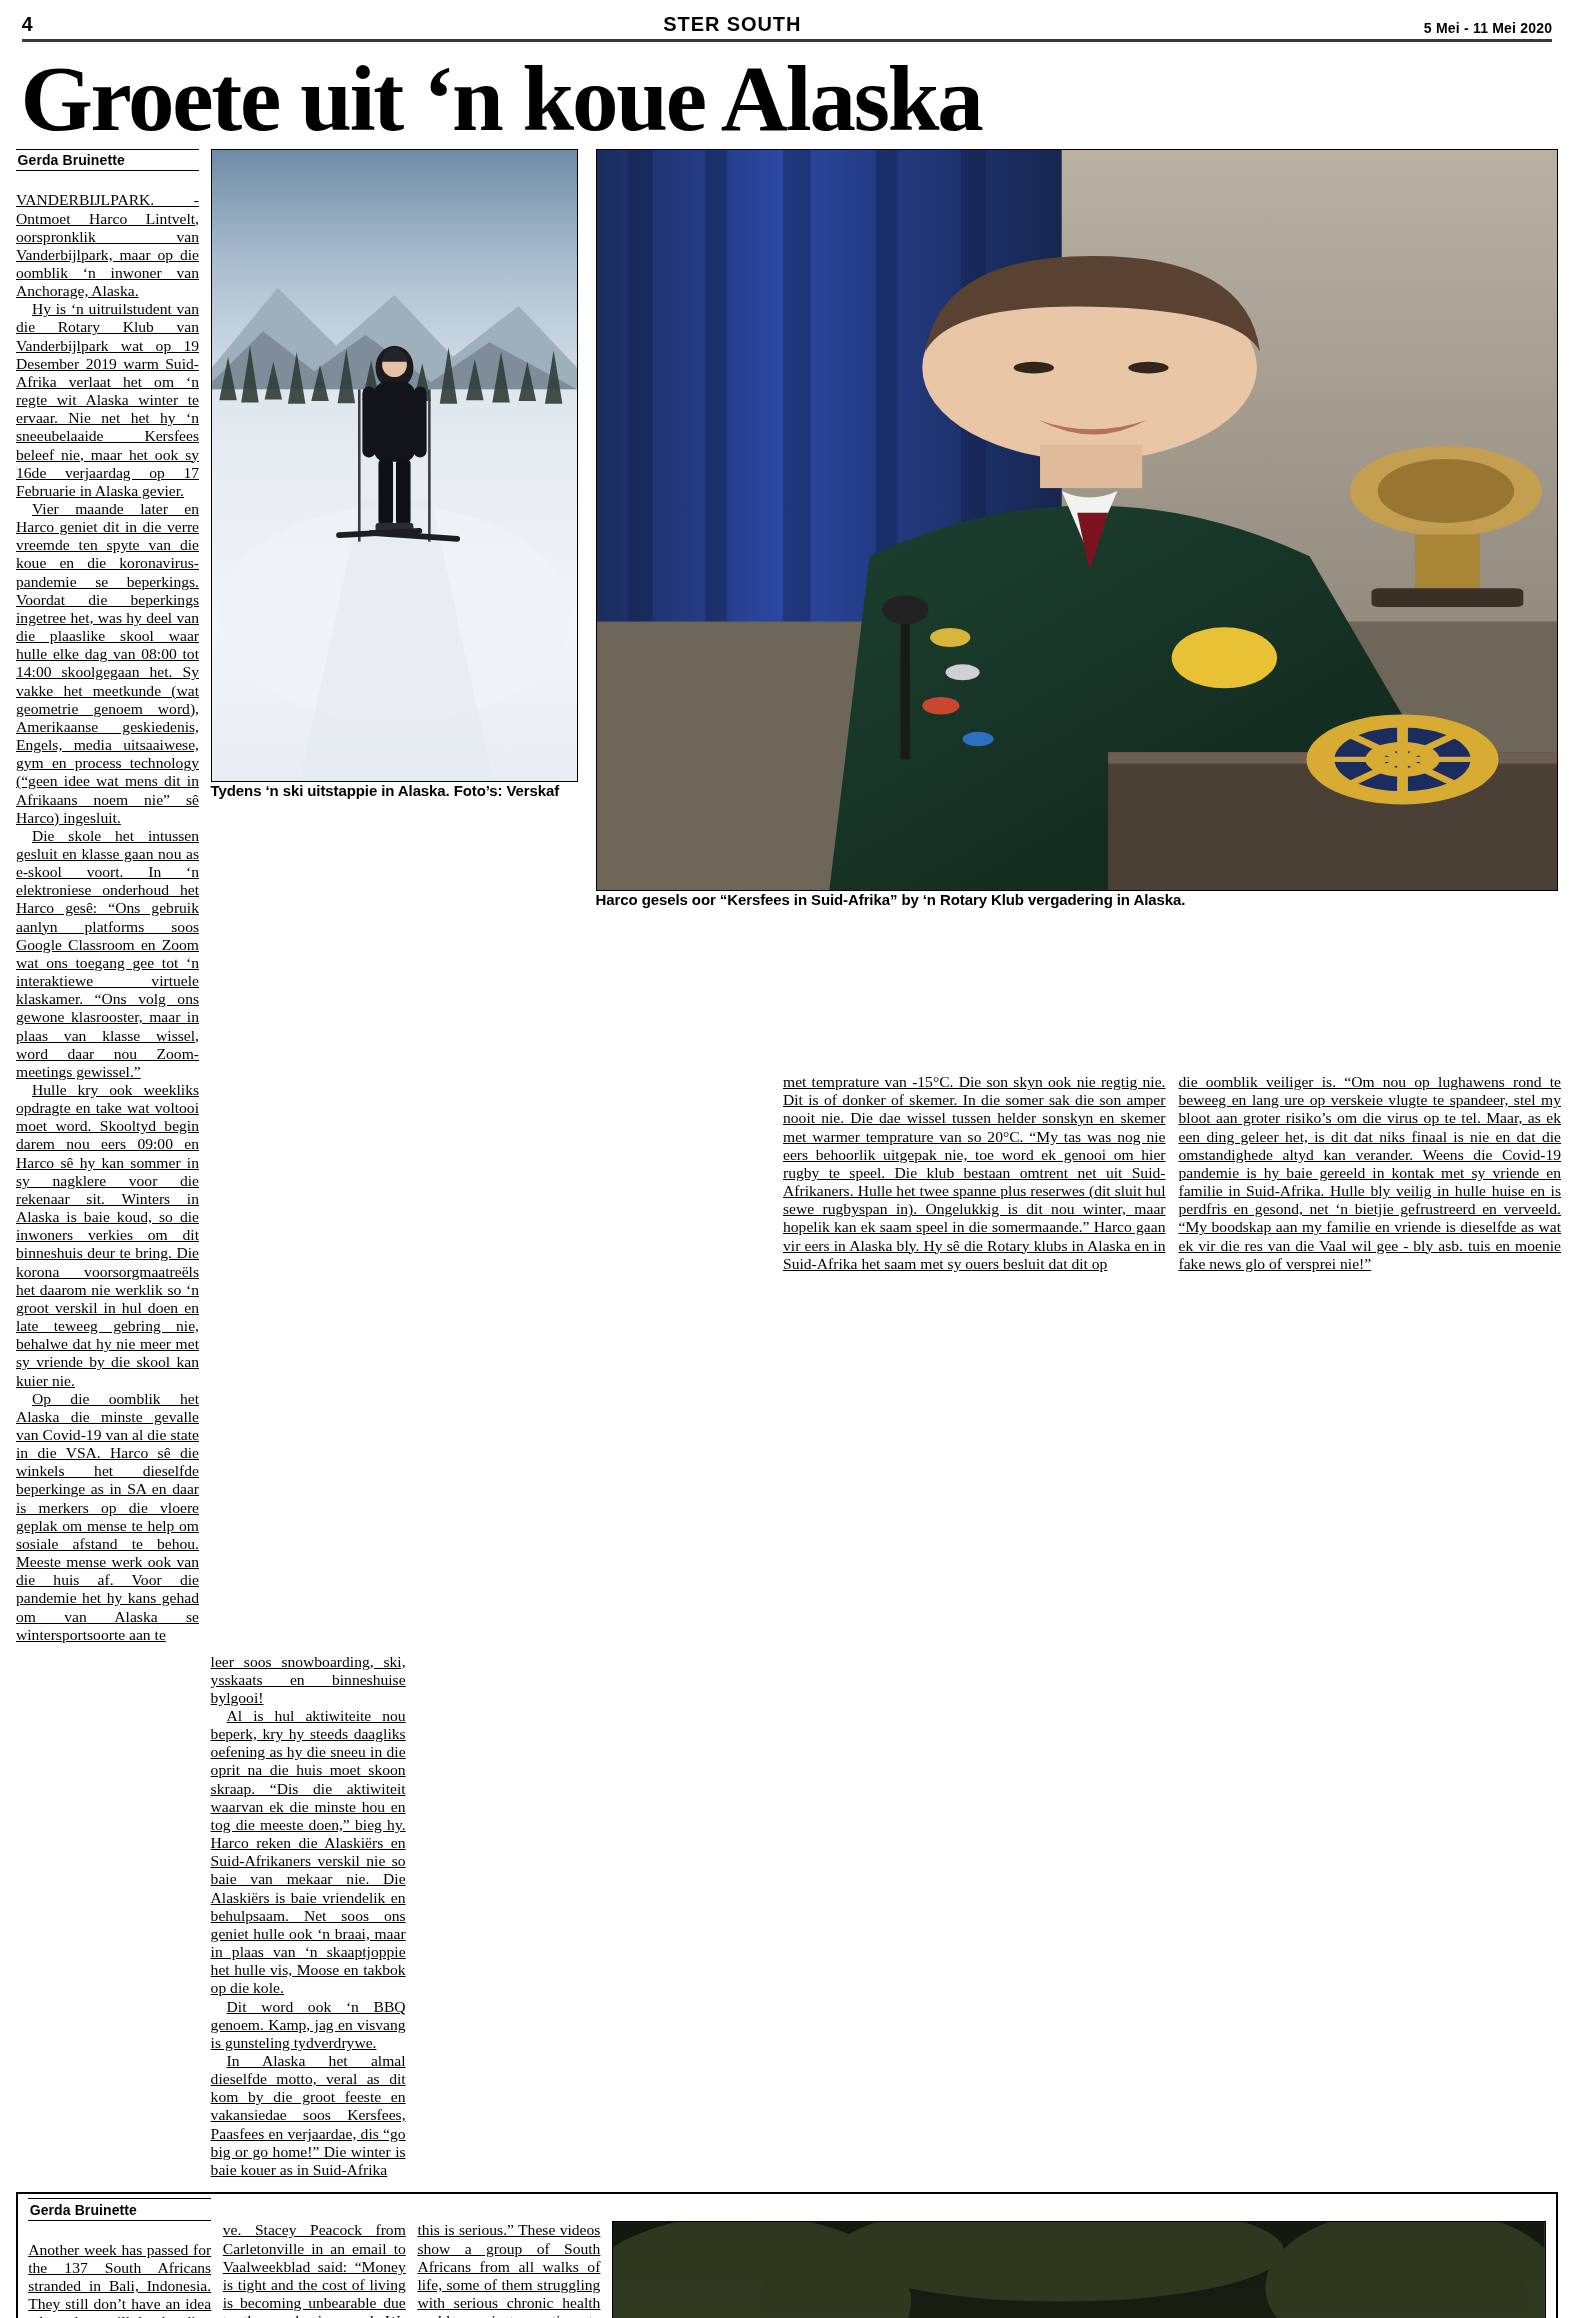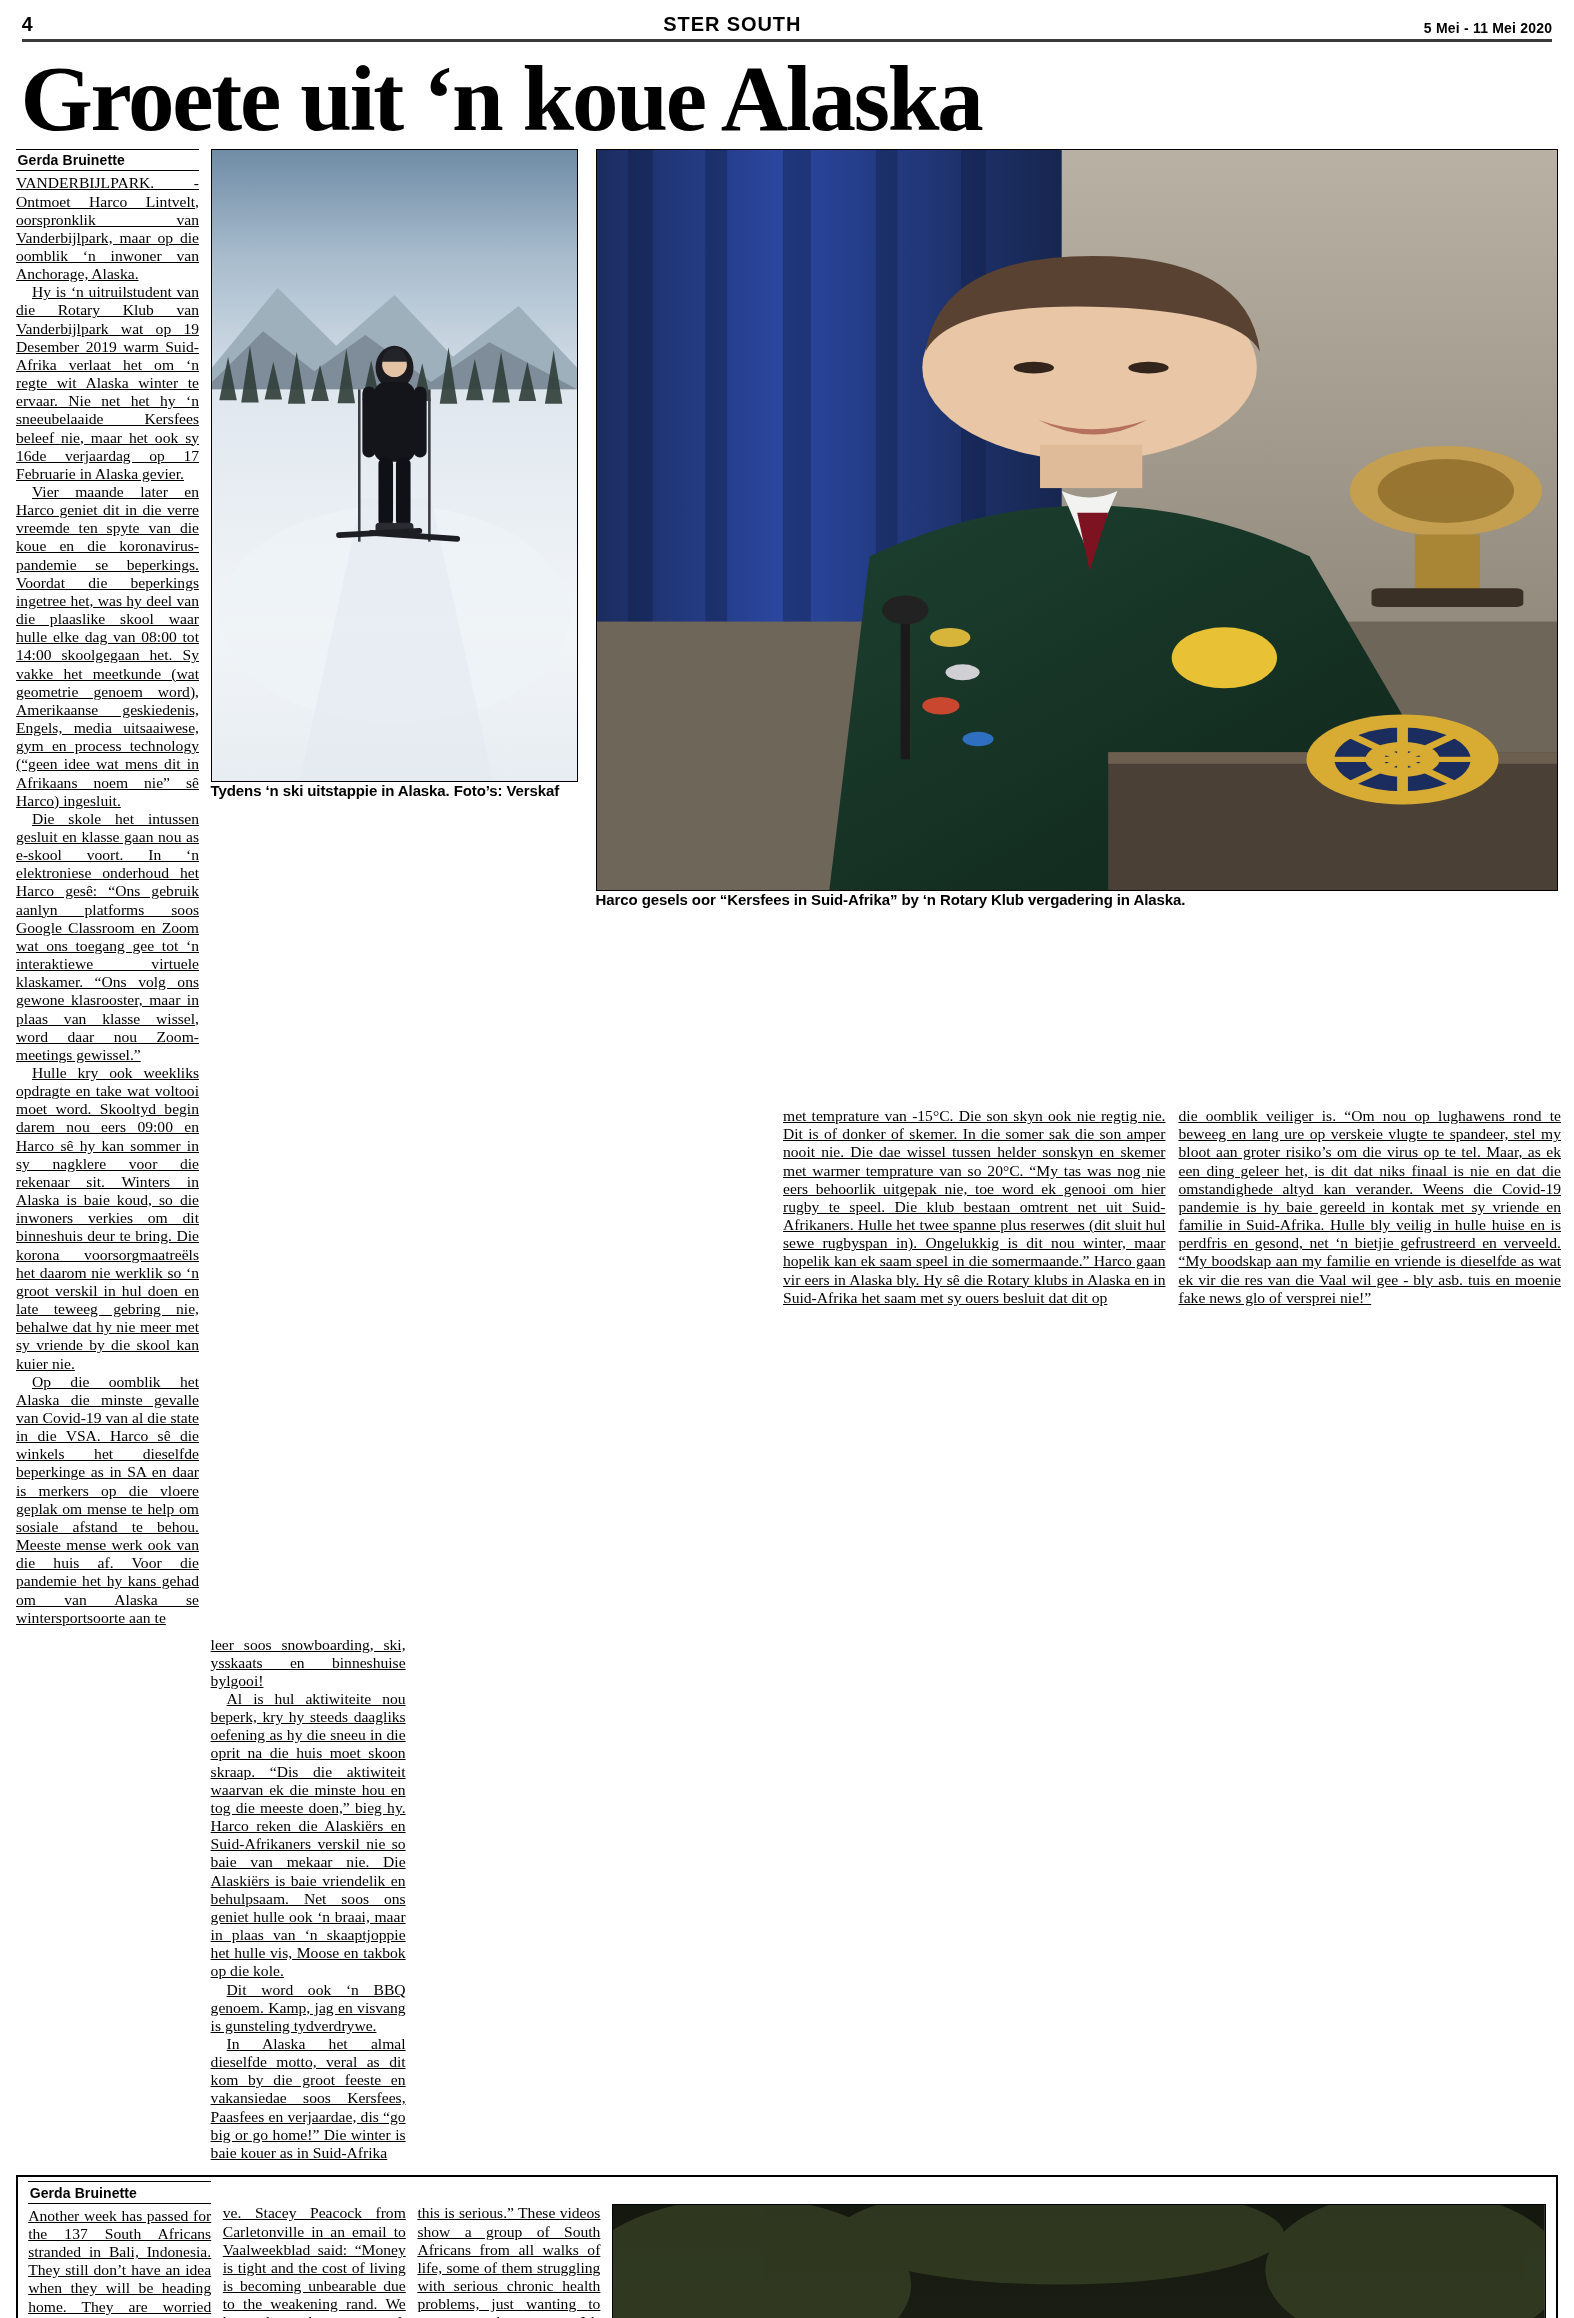--- a/index.html
+++ b/index.html
@@ -38,21 +38,21 @@
   h1.headline-2 { font-size:67px; padding:11.6px 7.3px 4.4px 10.2px; letter-spacing:-1.5px;}
 
   
   .byline {
     font-family:"Liberation Sans", sans-serif;
     font-weight:bold;
     font-size:14px;
     border-top:1.8px solid #000;
     border-bottom:1.8px solid #000;
     padding:2.2px 0 2.2px 1.5px;
-    margin-bottom:3px;
+    margin-bottom:20px;
     letter-spacing:0.1px;
   }
 
   
   .col { font-size:15.6px; line-height:1.165; text-align:justify;text-decoration:underline; }
   .col p { margin:0; text-indent:16px; hyphens:auto; }
   .col p.noindent { text-indent:0; }
 
   
   .caption {
@@ -277,21 +277,21 @@
         <div class="col">
           <p class="noindent">leer soos snowboarding, ski, ysskaats en binneshuise bylgooi!</p>
           <p>Al is hul aktiwiteite nou beperk, kry hy steeds daagliks oefening as hy die sneeu in die oprit na die huis moet skoon skraap. “Dis die aktiwiteit waarvan ek die minste hou en tog die meeste doen,” bieg hy. Harco reken die Alaskiërs en Suid-Afrikaners verskil nie so baie van mekaar nie. Die Alaskiërs is baie vriendelik en behulpsaam. Net soos ons geniet hulle ook ‘n braai, maar in plaas van ‘n skaaptjoppie het hulle vis, Moose en takbok op die kole.</p>
           <p>Dit word ook ‘n BBQ genoem. Kamp, jag en visvang is gunsteling tydverdrywe.</p>
           <p>In Alaska het almal dieselfde motto, veral as dit kom by die groot feeste en vakansiedae soos Kersfees, Paasfees en verjaardae, dis “go big or go home!” Die winter is baie kouer as in Suid-Afrika</p>
         </div>
       </div>
       <div style="flex:1 1 auto;"></div>
     </div>
 
-    <div class="art1-bottom" style="position:absolute; left:767px; top:1039px; width:778px; gap:13px;margin-top:22px;">
+    <div class="art1-bottom" style="position:absolute; left:767px; top:1005px; width:778px; gap:13px;margin-top:22px;">
       <div class="c">
         <div class="col">
           <p class="noindent">met temprature van -15°C. Die son skyn ook nie regtig nie. Dit is of donker of skemer. In die somer sak die son amper nooit nie. Die dae wissel tussen helder sonskyn en skemer met warmer temprature van so 20°C. “My tas was nog nie eers behoorlik uitgepak nie, toe word ek genooi om hier rugby te speel. Die klub bestaan omtrent net uit Suid-Afrikaners. Hulle het twee spanne plus reserwes (dit sluit hul sewe rugbyspan in). Ongelukkig is dit nou winter, maar hopelik kan ek saam speel in die somermaande.” Harco gaan vir eers in Alaska bly. Hy sê die Rotary klubs in Alaska en in Suid-Afrika het saam met sy ouers besluit dat dit op</p>
         </div>
       </div>
       <div class="c">
         <div class="col">
           <p class="noindent">die oomblik veiliger is. “Om nou op lughawens rond te beweeg en lang ure op verskeie vlugte te spandeer, stel my bloot aan groter risiko’s om die virus op te tel. Maar, as ek een ding geleer het, is dit dat niks finaal is nie en dat die omstandighede altyd kan verander. Weens die Covid-19 pandemie is hy baie gereeld in kontak met sy vriende en familie in Suid-Afrika. Hulle bly veilig in hulle huise en is perdfris en gesond, net ‘n bietjie gefrustreerd en verveeld. “My boodskap aan my familie en vriende is dieselfde as wat ek vir die res van die Vaal wil gee - bly asb. tuis en moenie fake news glo of versprei nie!”</p>
         </div>
       </div>

